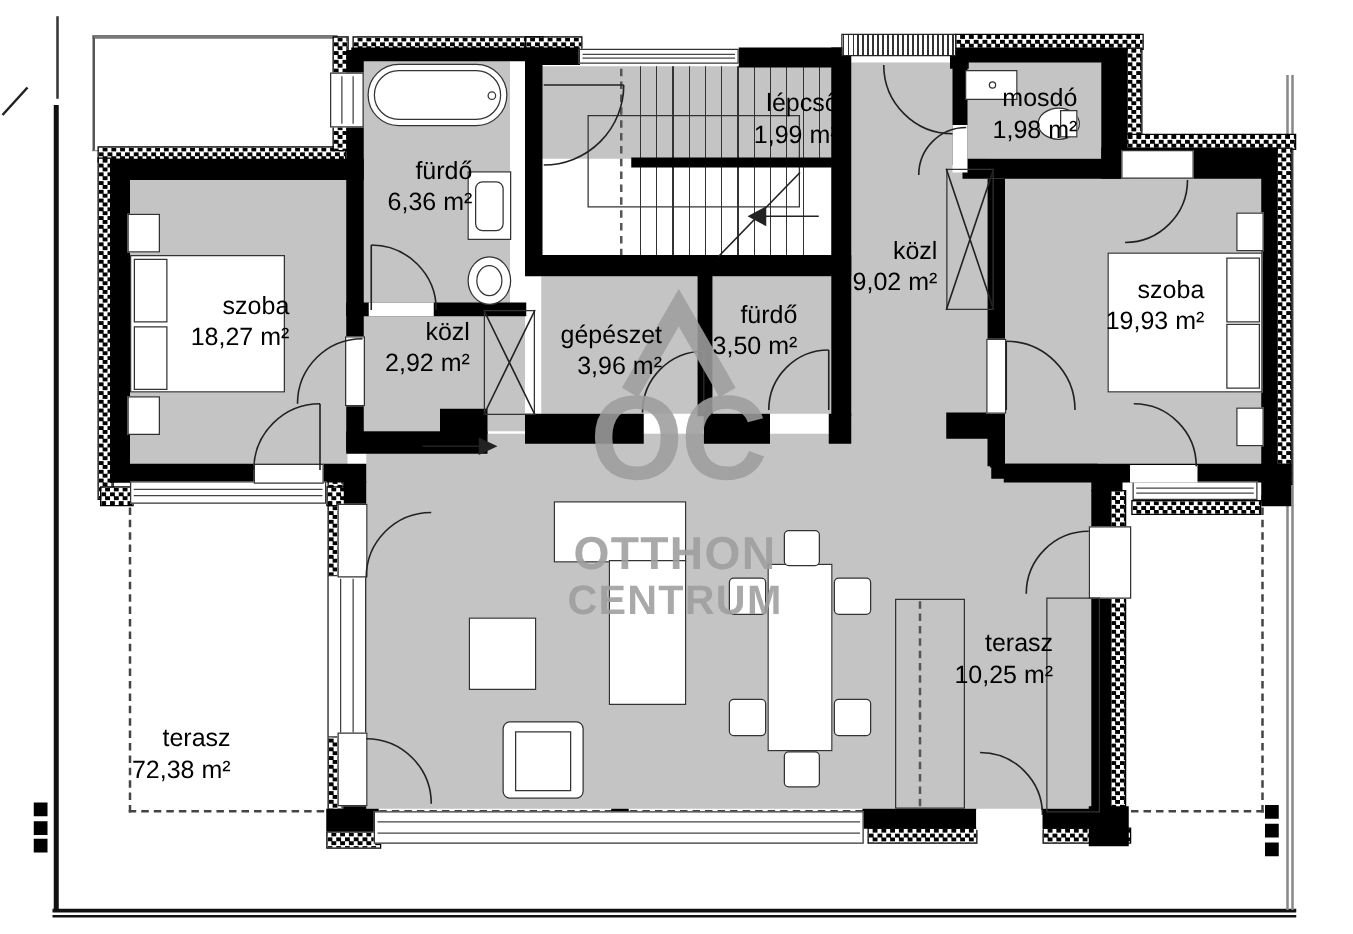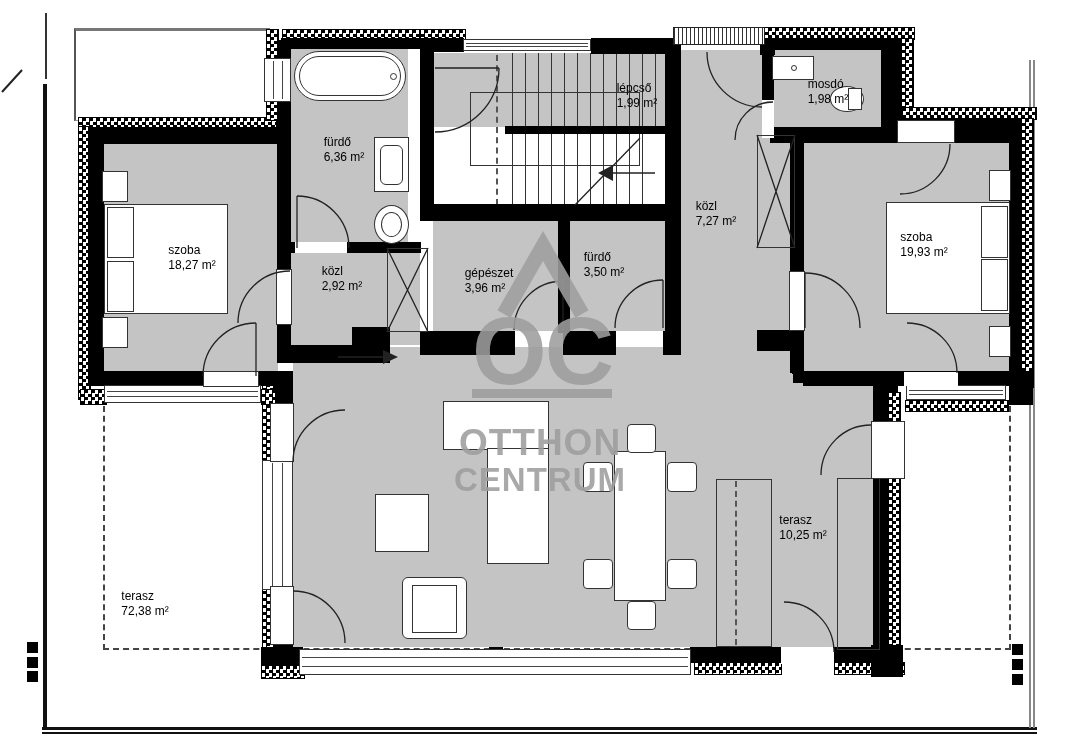--- a/index.html
+++ b/index.html
@@ -24,22 +24,22 @@
   .winv::before{left:30%;} .winv::after{right:30%;}
   .entry{position:absolute;border:1px solid #222;
          background:repeating-linear-gradient(90deg,#333 0 1px,#fff 1px 4px);}
   
   .fur{position:absolute;background:#fff;border:1.2px solid #333;box-sizing:border-box;}
   .out{position:absolute;background:transparent;border:1.2px solid #333;box-sizing:border-box;}
   .rnd{border-radius:50%;}
   .treads{position:absolute;background:repeating-linear-gradient(90deg,transparent 0 12px,#333 12px 13px);}
   .dashv{position:absolute;border-left:2px dashed #555;}
   
-  .rlabel{position:absolute;transform:translate(-50%,-50%);text-align:left;z-index:9;
-          font-size:12px;line-height:1.25;color:#000;white-space:nowrap;}
+  .rlabel{position:absolute;transform:translate(-50%,-50%);text-align:right;z-index:9;
+          font-size:20px;line-height:1.25;color:#000;white-space:nowrap;}
   
   .wm{position:absolute;color:#9e9e9e;opacity:.88;font-weight:bold;z-index:8;
       transform:translateX(-50%);letter-spacing:1px;white-space:nowrap;}
   .sq{position:absolute;width:11px;height:11px;background:#000;}
   svg.overlay{position:absolute;left:0;top:0;z-index:7;pointer-events:none;}
   .lay2{z-index:2}.lay3{z-index:3}.lay4{z-index:4}.lay5{z-index:5}.lay6{z-index:6}
 </style>
 </head>
 <body>
 
@@ -226,21 +226,21 @@
       <path d="M 575 205 L 640 138"></path>
       <path d="M 655 173 L 605 173"></path>
       <path d="M 338 357 L 384 357"></path>
       <path d="M 2 92 L 22 70" stroke-width="2"></path>
     </g>
     <path d="M 613 165 L 598 173 L 613 181 Z" fill="#222"></path>
     <path d="M 383 350 L 398 357 L 383 364 Z" fill="#222"></path>
     <path d="M 504 314 L 543 246 L 582 314" stroke="#9e9e9e" stroke-width="15" fill="none" opacity="0.88"></path>
   </svg>
 
-  <div class="wm" style="left:542px;top:296px;font-size:96px;letter-spacing:-2px;text-decoration:underline;">OC</div>
+  <div class="wm" style="left:542px;top:296px;font-size:96px;letter-spacing:-2px;">OC</div>
   <div class="wm" style="left:540px;top:461px;font-size:33px;">CENTRUM</div>
   <div class="wm" style="left:540px;top:422px;font-size:37px;">OTTHON</div>
 
   <div class="rlabel" style="left:192px;top:258px;">
       <div>szoba</div>
       <div>18,27 m²</div>
     </div>
   <div class="rlabel" style="left:344px;top:150px;">
       <div>fürdő</div>
       <div>6,36 m²</div>
@@ -260,21 +260,21 @@
   <div class="rlabel" style="left:637px;top:96px;">
       <div>lépcső</div>
       <div>1,99 m²</div>
     </div>
   <div class="rlabel" style="left:828px;top:92px;">
       <div>mosdó</div>
       <div>1,98 m²</div>
     </div>
   <div class="rlabel" style="left:716px;top:214px;">
       <div>közl</div>
-      <div>7,27 m²</div>
+      <div>9,02 m²</div>
     </div>
   <div class="rlabel" style="left:924px;top:245px;">
       <div>szoba</div>
       <div>19,93 m²</div>
     </div>
   <div class="rlabel" style="left:803px;top:528px;">
       <div>terasz</div>
       <div>10,25 m²</div>
     </div>
   <div class="rlabel" style="left:145px;top:604px;">

